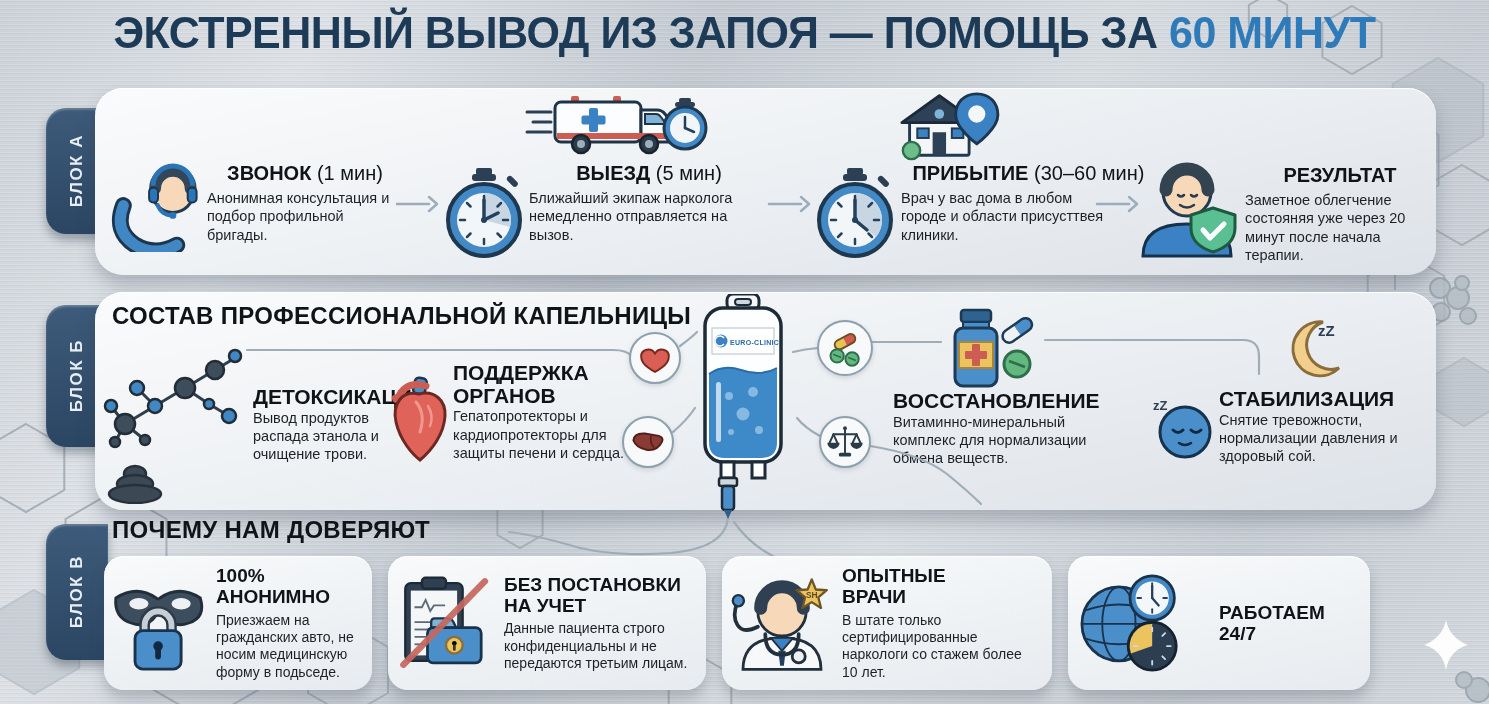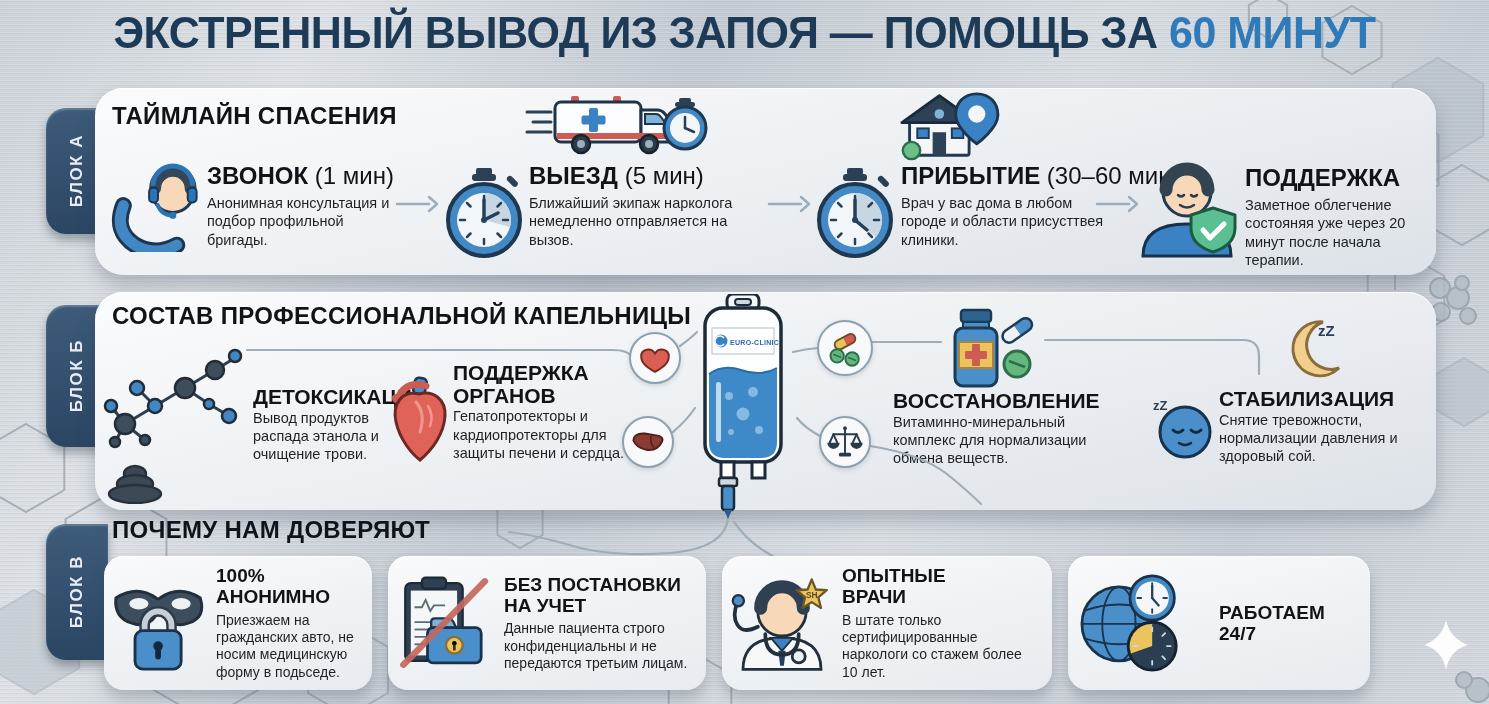--- a/index.html
+++ b/index.html
@@ -14,21 +14,21 @@
   .title .accent{color:#2f7ab8;}
   .tab{position:absolute;left:46px;width:62px;z-index:1;display:flex;align-items:center;justify-content:center;
     background:linear-gradient(180deg,#3d5b7a,#2b4663);border-radius:20px 0 0 20px;
     box-shadow:inset 0 2px 2px rgba(255,255,255,.22),0 6px 10px rgba(30,42,58,.35);}
   .tab span{writing-mode:vertical-rl;transform:rotate(180deg);color:#e9eef4;font-weight:700;font-size:17px;letter-spacing:1.5px;}
   .panel{position:absolute;left:95px;width:1341px;z-index:2;border-radius:28px;
     background:linear-gradient(168deg,#fafbfc 0%,#eef1f4 45%,#dde2e8 100%);
     box-shadow:0 10px 18px rgba(52,62,78,.28),inset 0 1px 0 rgba(255,255,255,.9);}
   .panel-heading{position:absolute;font-size:24px;font-weight:800;color:#0f1419;letter-spacing:.3px;z-index:6;}
   .abs{position:absolute;}
-  .step-title{font-size:24px;color:#101418;white-space:nowrap;}
+  .step-title{font-size:20px;color:#101418;white-space:nowrap;text-align:center;}
   .step-title .b{font-weight:800;}
   .step-desc{margin-top:4px;font-size:14.5px;line-height:1.26;color:#1d2126;}
   .item-title{font-size:21px;font-weight:800;color:#101418;line-height:1.08;}
   .item-desc{font-size:14.5px;line-height:1.26;color:#1d2126;}
   .circle-chip{position:absolute;border-radius:50%;background:#f7f9fb;border:2px solid #8da0ad;
     box-shadow:0 2px 5px rgba(60,72,88,.18);z-index:4;display:flex;align-items:center;justify-content:center;box-sizing:border-box;}
   .connector-layer{position:absolute;left:0;top:0;z-index:3;pointer-events:none;}
   .ivbag{z-index:5;}
   .v-heading{position:absolute;left:112px;top:516px;font-size:24px;font-weight:800;color:#0f1419;z-index:2;letter-spacing:.3px;}
   .cards{position:absolute;left:104px;top:556px;width:1336px;display:flex;gap:16px;z-index:2;}
@@ -86,21 +86,20 @@
       <span>БЛОК А</span>
     </div>
   <div class="tab" style="top:305px;height:142px;">
       <span>БЛОК Б</span>
     </div>
   <div class="tab" style="top:524px;height:136px;">
       <span>БЛОК В</span>
     </div>
 
   <div class="panel" style="top:88px;height:187px;">
-    <div class="panel-heading" style="left:17px;top:14px;">ТАЙМЛАЙН СПАСЕНИЯ</div>
 
     <div class="abs" style="left:14px;top:70px;width:100px;height:94px;">
       <svg width="100" height="94" viewBox="0 0 100 95">
         <path d="M14,48 Q4,74 26,88 Q46,100 68,88" fill="none" stroke="#1d3650" stroke-width="17" stroke-linecap="round"></path>
         <path d="M14,48 Q4,74 26,88 Q46,100 68,88" fill="none" stroke="#4187c4" stroke-width="11" stroke-linecap="round"></path>
         <circle cx="64" cy="34" r="21" fill="#f7d9ba" stroke="#203a52" stroke-width="3"></circle>
         <path d="M46,31 A18,18 0 0 1 82,31" fill="none" stroke="#34465a" stroke-width="12" stroke-linecap="round"></path>
         <path d="M44,28 A20,20 0 0 1 84,28" fill="none" stroke="#2a75b6" stroke-width="5"></path>
         <rect x="40" y="30" width="9" height="15" rx="4" fill="#2a75b6" stroke="#1d3650" stroke-width="2"></rect>
         <rect x="79" y="30" width="9" height="15" rx="4" fill="#2a75b6" stroke="#1d3650" stroke-width="2"></rect>
@@ -228,21 +227,21 @@
       <svg width="104" height="100" viewBox="0 0 104 100">
         <path d="M8,98 q0,-32 44,-32 q44,0 44,32 z" fill="#3b82c4" stroke="#17314b" stroke-width="3"></path>
         <circle cx="52" cy="34" r="24" fill="#f7d9ba" stroke="#203a52" stroke-width="3"></circle>
         <path d="M31,32 A21,21 0 0 1 73,32" fill="none" stroke="#33434f" stroke-width="13" stroke-linecap="round"></path>
         <path d="M43,37 q3,3 6,0 M56,37 q3,3 6,0 M45,47 q7,5 14,0" fill="none" stroke="#2b3b4a" stroke-width="2.5" stroke-linecap="round"></path>
         <path d="M78,50 l22,7 v13 q0,17 -22,24 q-22,-7 -22,-24 v-13 z" fill="#5abf92" stroke="#1f5a40" stroke-width="3" stroke-linejoin="round"></path>
         <path d="M68,72 l7,8 l14,-14" fill="none" stroke="#ffffff" stroke-width="5" stroke-linecap="round" stroke-linejoin="round"></path>
       </svg>
     </div>
     <div class="abs" style="left:1150px;top:76px;width:190px;">
-      <div class="step-title"><span class="b">ПОДДЕРЖКА</span><span></span></div>
+      <div class="step-title"><span class="b">РЕЗУЛЬТАТ</span><span></span></div>
       <div class="step-desc">Заметное облегчение состояняя уже через 20 минут после начала терапии.</div>
     </div>
   </div>
 
   <div class="panel" style="top:292px;height:218px;">
     <div class="panel-heading" style="left:17px;top:10px;">СОСТАВ ПРОФЕССИОНАЛЬНОЙ КАПЕЛЬНИЦЫ</div>
 
     <svg class="connector-layer" width="1341" height="290" viewBox="0 0 1341 290">
       <g fill="none" stroke="#9fadb8" stroke-width="2.2" stroke-linecap="round">
         <path d="M152,58 H518 Q532,58 536,64"></path>

